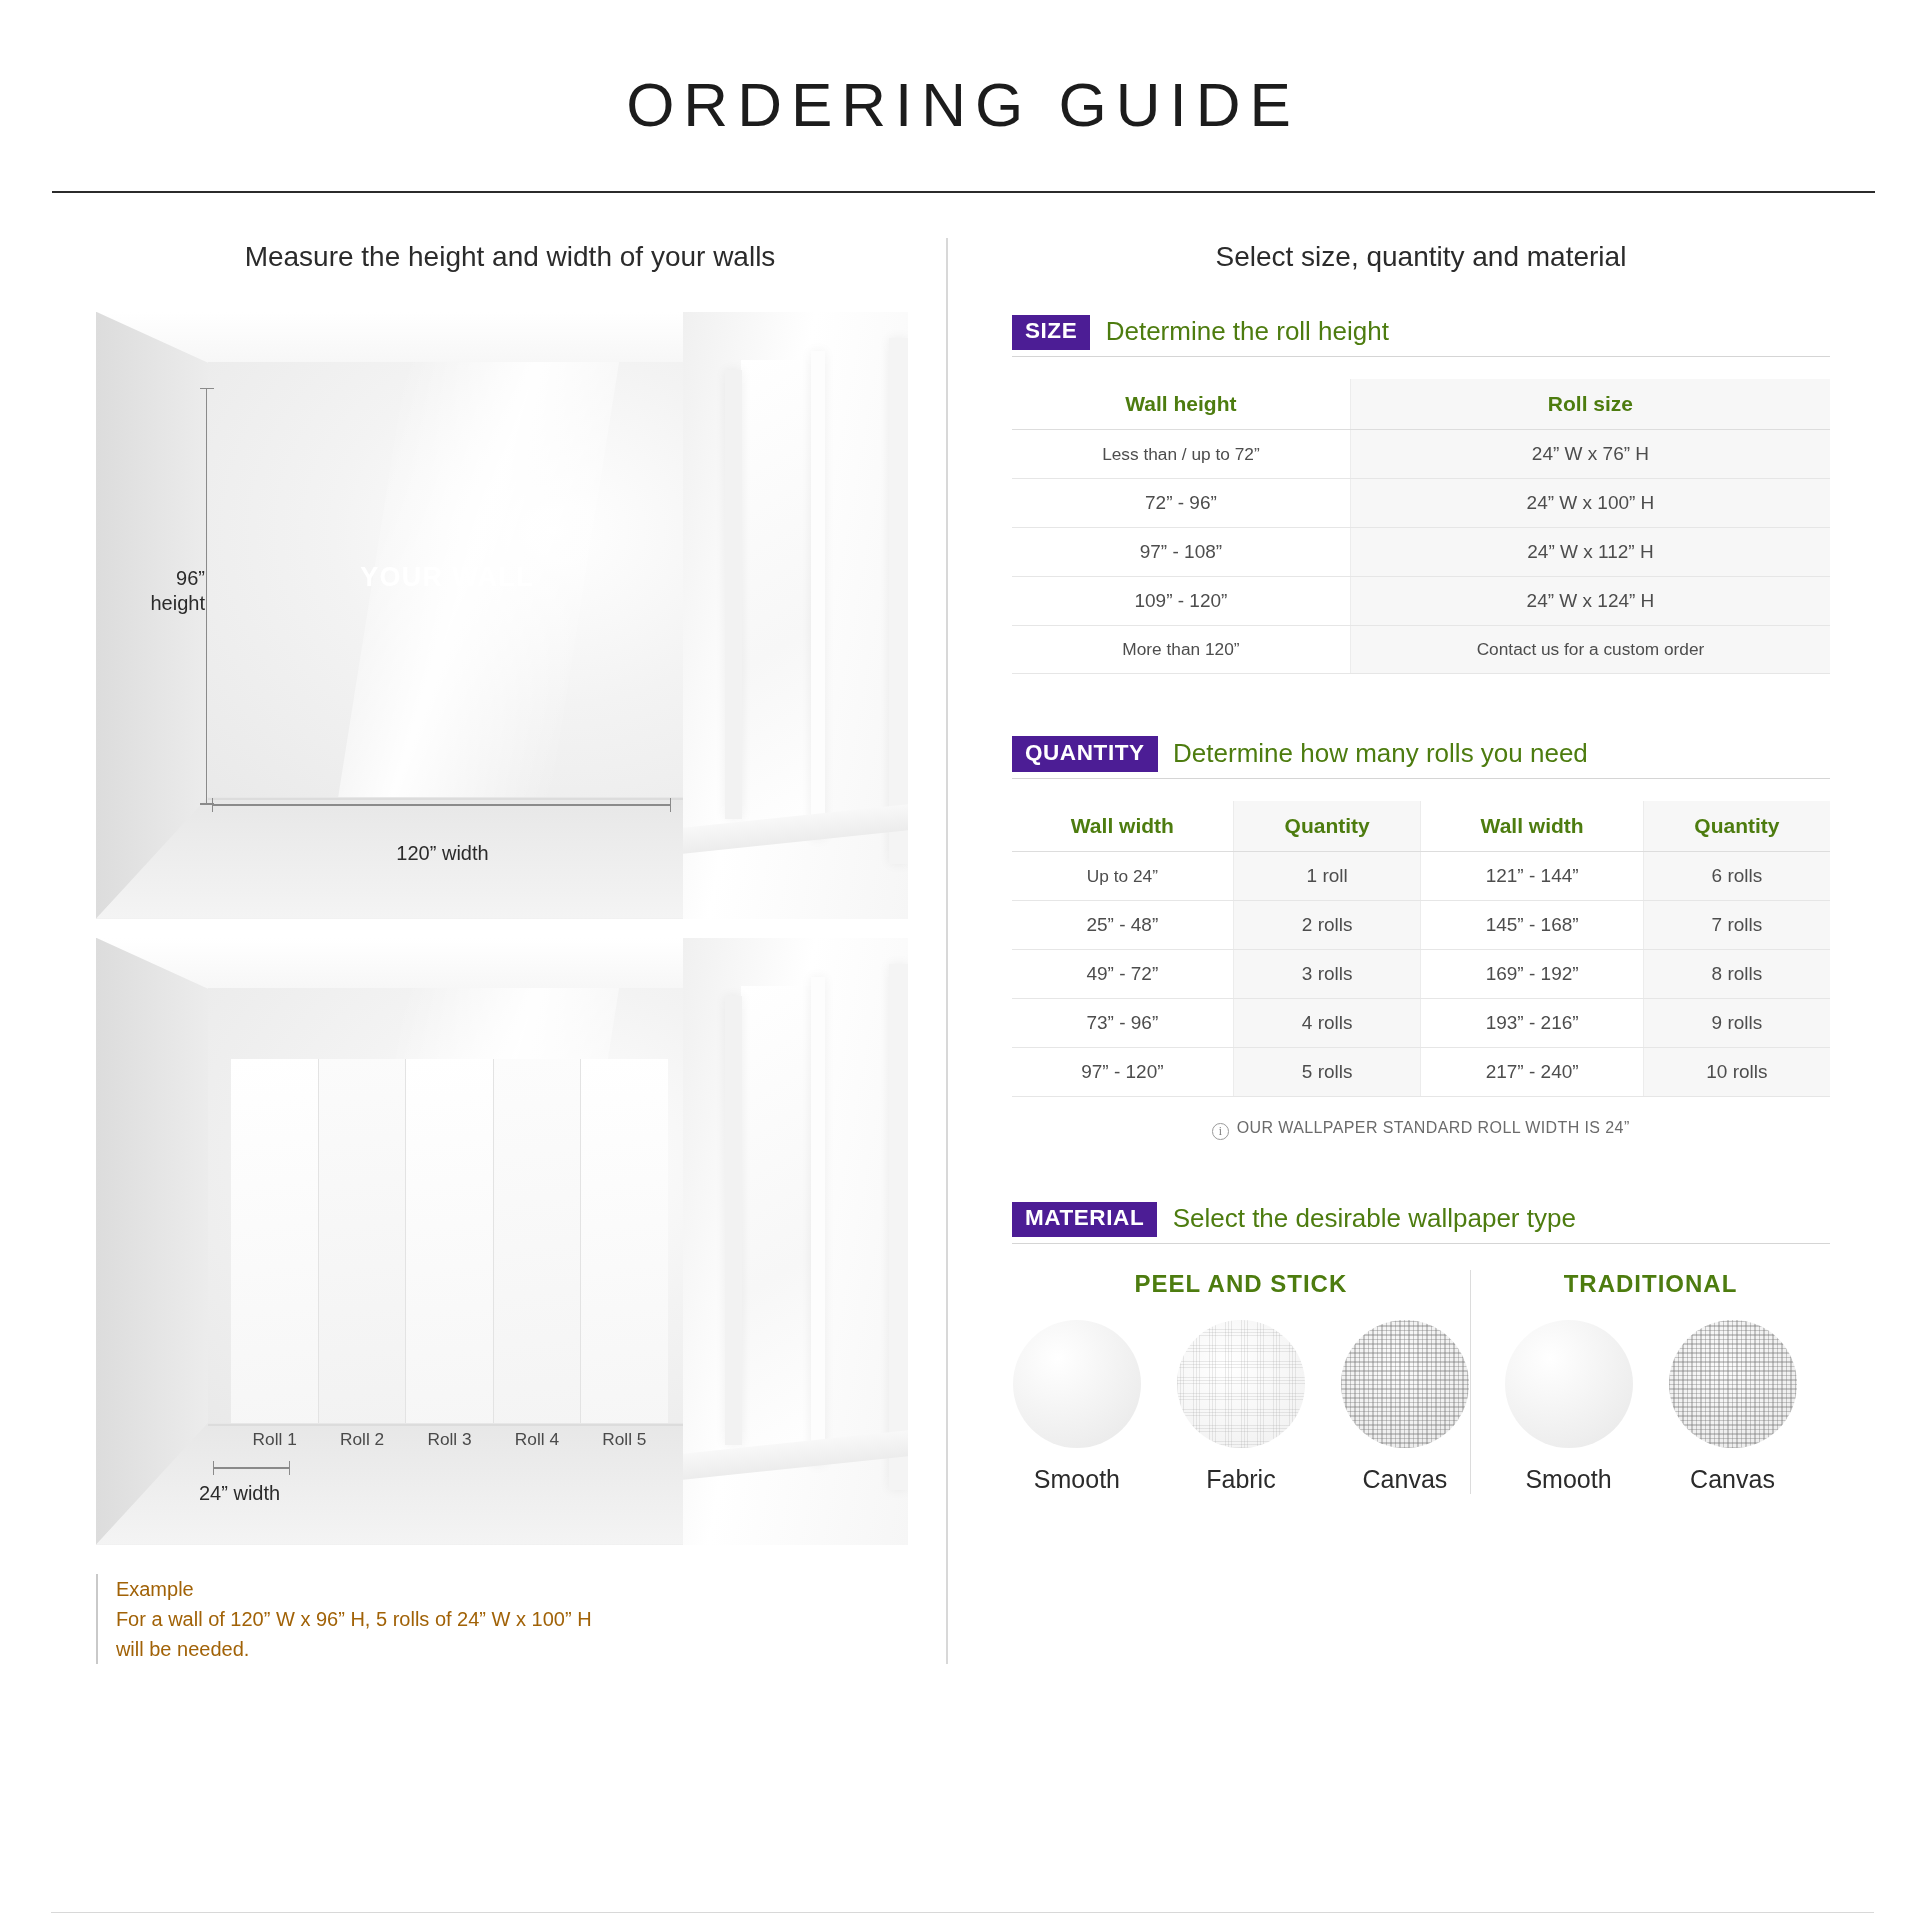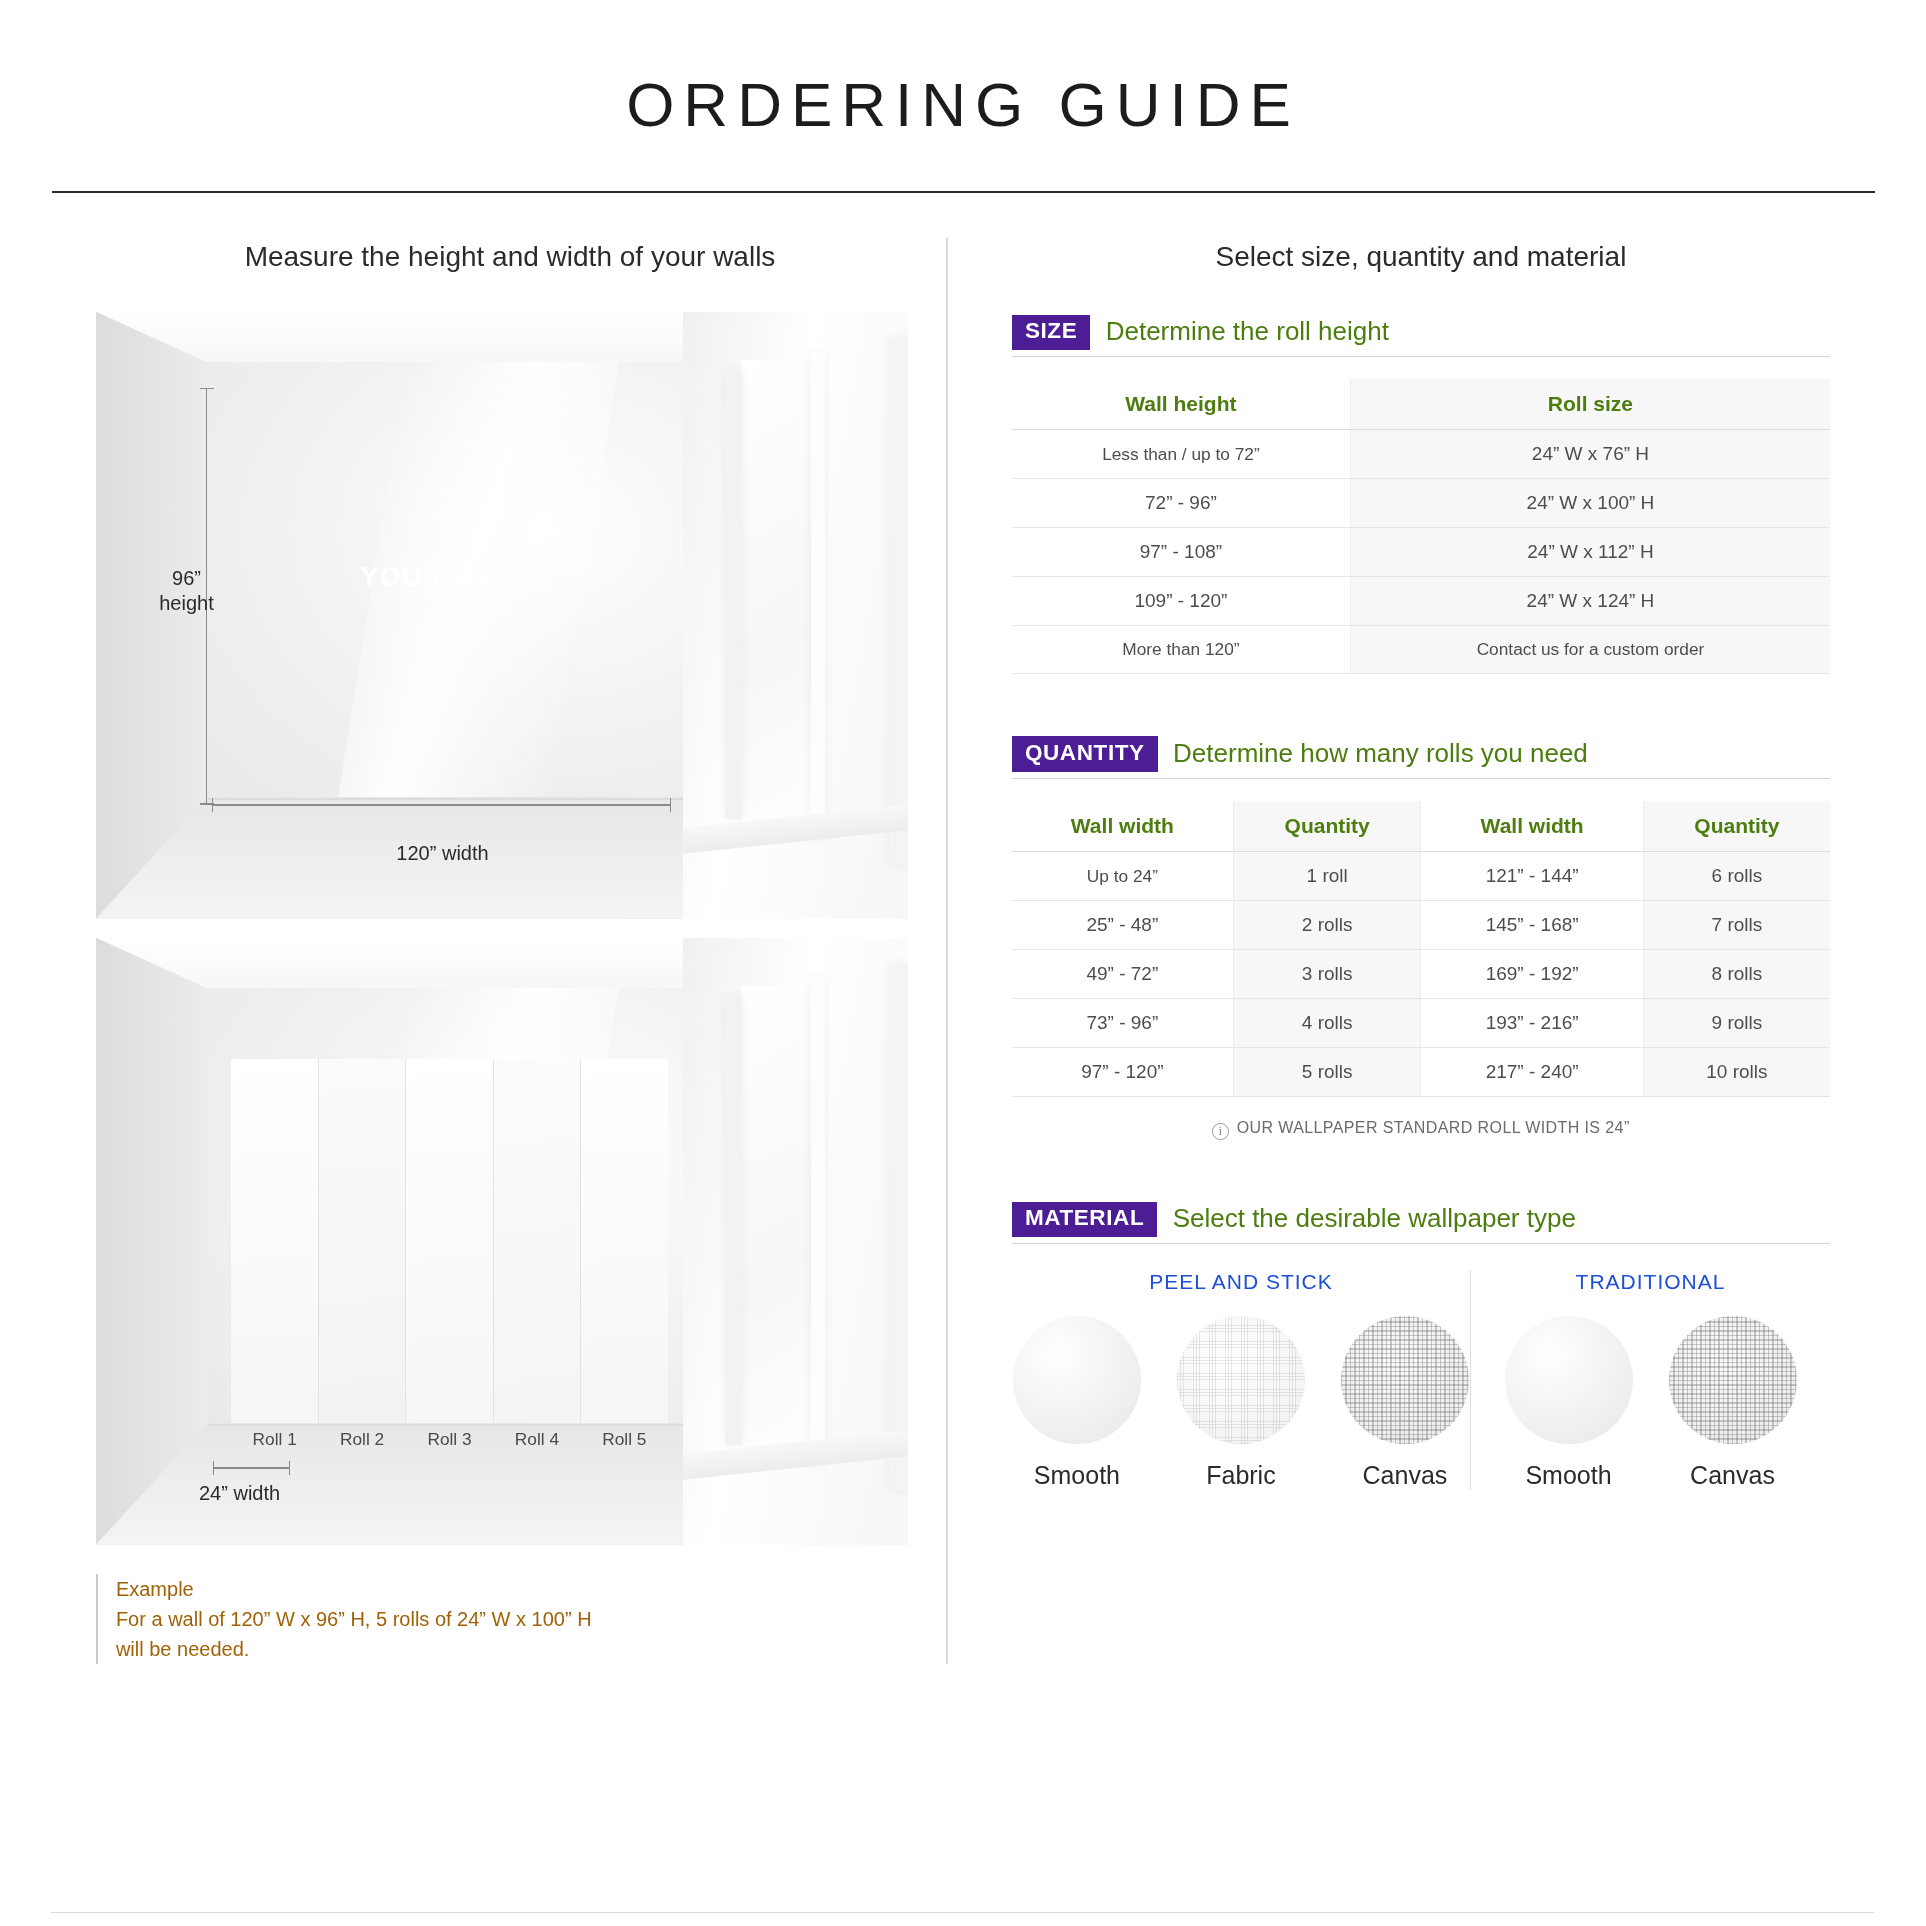--- a/index.html
+++ b/index.html
@@ -139,21 +139,21 @@
   .dim-h {
     position:absolute; left:116px; bottom:113px; width:459px; height:1.3px; background:#8a8a8a;
   }
   .dim-h:before, .dim-h:after{
     content:""; position:absolute; top:-6.4px; width:1.3px; height:14px; background:#8a8a8a;
   }
   .dim-h:before{ left:0; }
   .dim-h:after{ right:0; }
 
   .lbl-height{
-    position:absolute; left:55px; top:254px; width:71px; text-align:center;
+    position:absolute; left:38px; top:254px; width:71px; text-align:right;
     font-size:20px; line-height:1.25; color:#2b2b2b;
   }
   .lbl-width{
     position:absolute; left:128px; bottom:54px; width:437px; text-align:center;
     font-size:20px; color:#2b2b2b;
   }
   .your-wall{
     position:absolute; left:112px; top:250px; width:478px; text-align:center;
     color:#ffffff; font-size:27px; font-weight:700; letter-spacing:1.3px;
   }
@@ -242,21 +242,21 @@
     display:inline-block; width:16.7px; height:16.7px; border:1.3px solid #9a9a9a;
     border-radius:50%; font-size:11.6px; line-height:15.4px; text-align:center;
     color:#7a7a7a; margin-right:7.7px; vertical-align:-1.9px;
     font-family:"Liberation Serif", serif;
   }
 
   
   .materials{ display:flex; margin-top:26px; }
   .mat-group{ flex:1; text-align:center; }
   .mat-group.trad{ flex:0 0 360px; border-left:1.3px solid #dcdcdc; }
-  .mat-group-title{ font-size:21px; font-weight:400; letter-spacing:1px; color:#1d4ed8; }
+  .mat-group-title{ font-size:24px; font-weight:700; letter-spacing:1px; color:#4d7c0f; }
   .swatches{ display:flex; justify-content:center; gap:36px; margin-top:22px; }
   .swatch{ width:128px; }
   .disc{
     width:128px; height:128px; border-radius:50%;
     background:#f2f2f2;
   }
   .disc.smooth{
     background: radial-gradient(circle at 35% 30%, #ffffff, #eeeeee 70%, #e6e6e6);
   }
   .disc.fabric{

